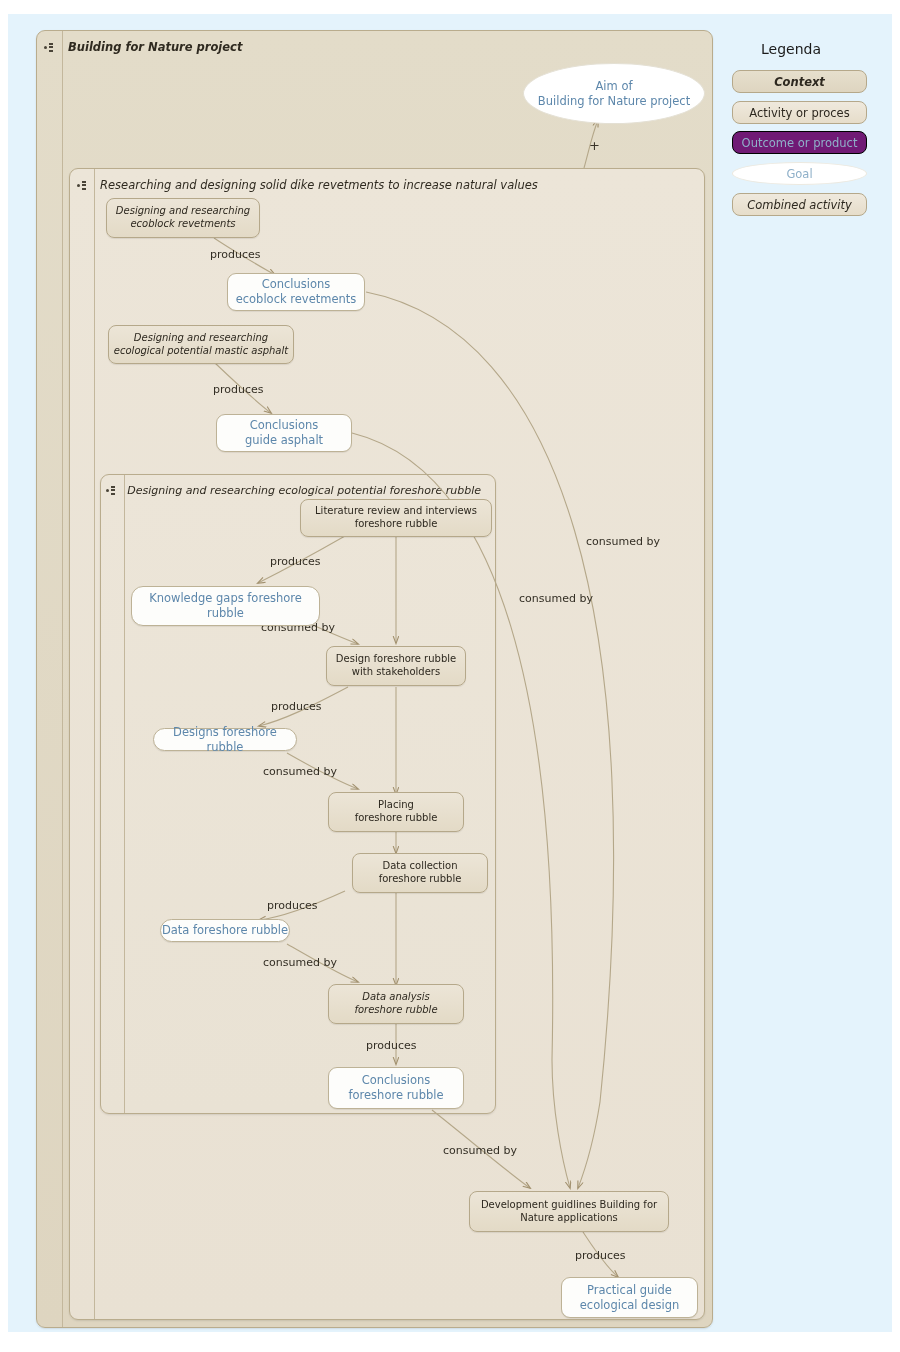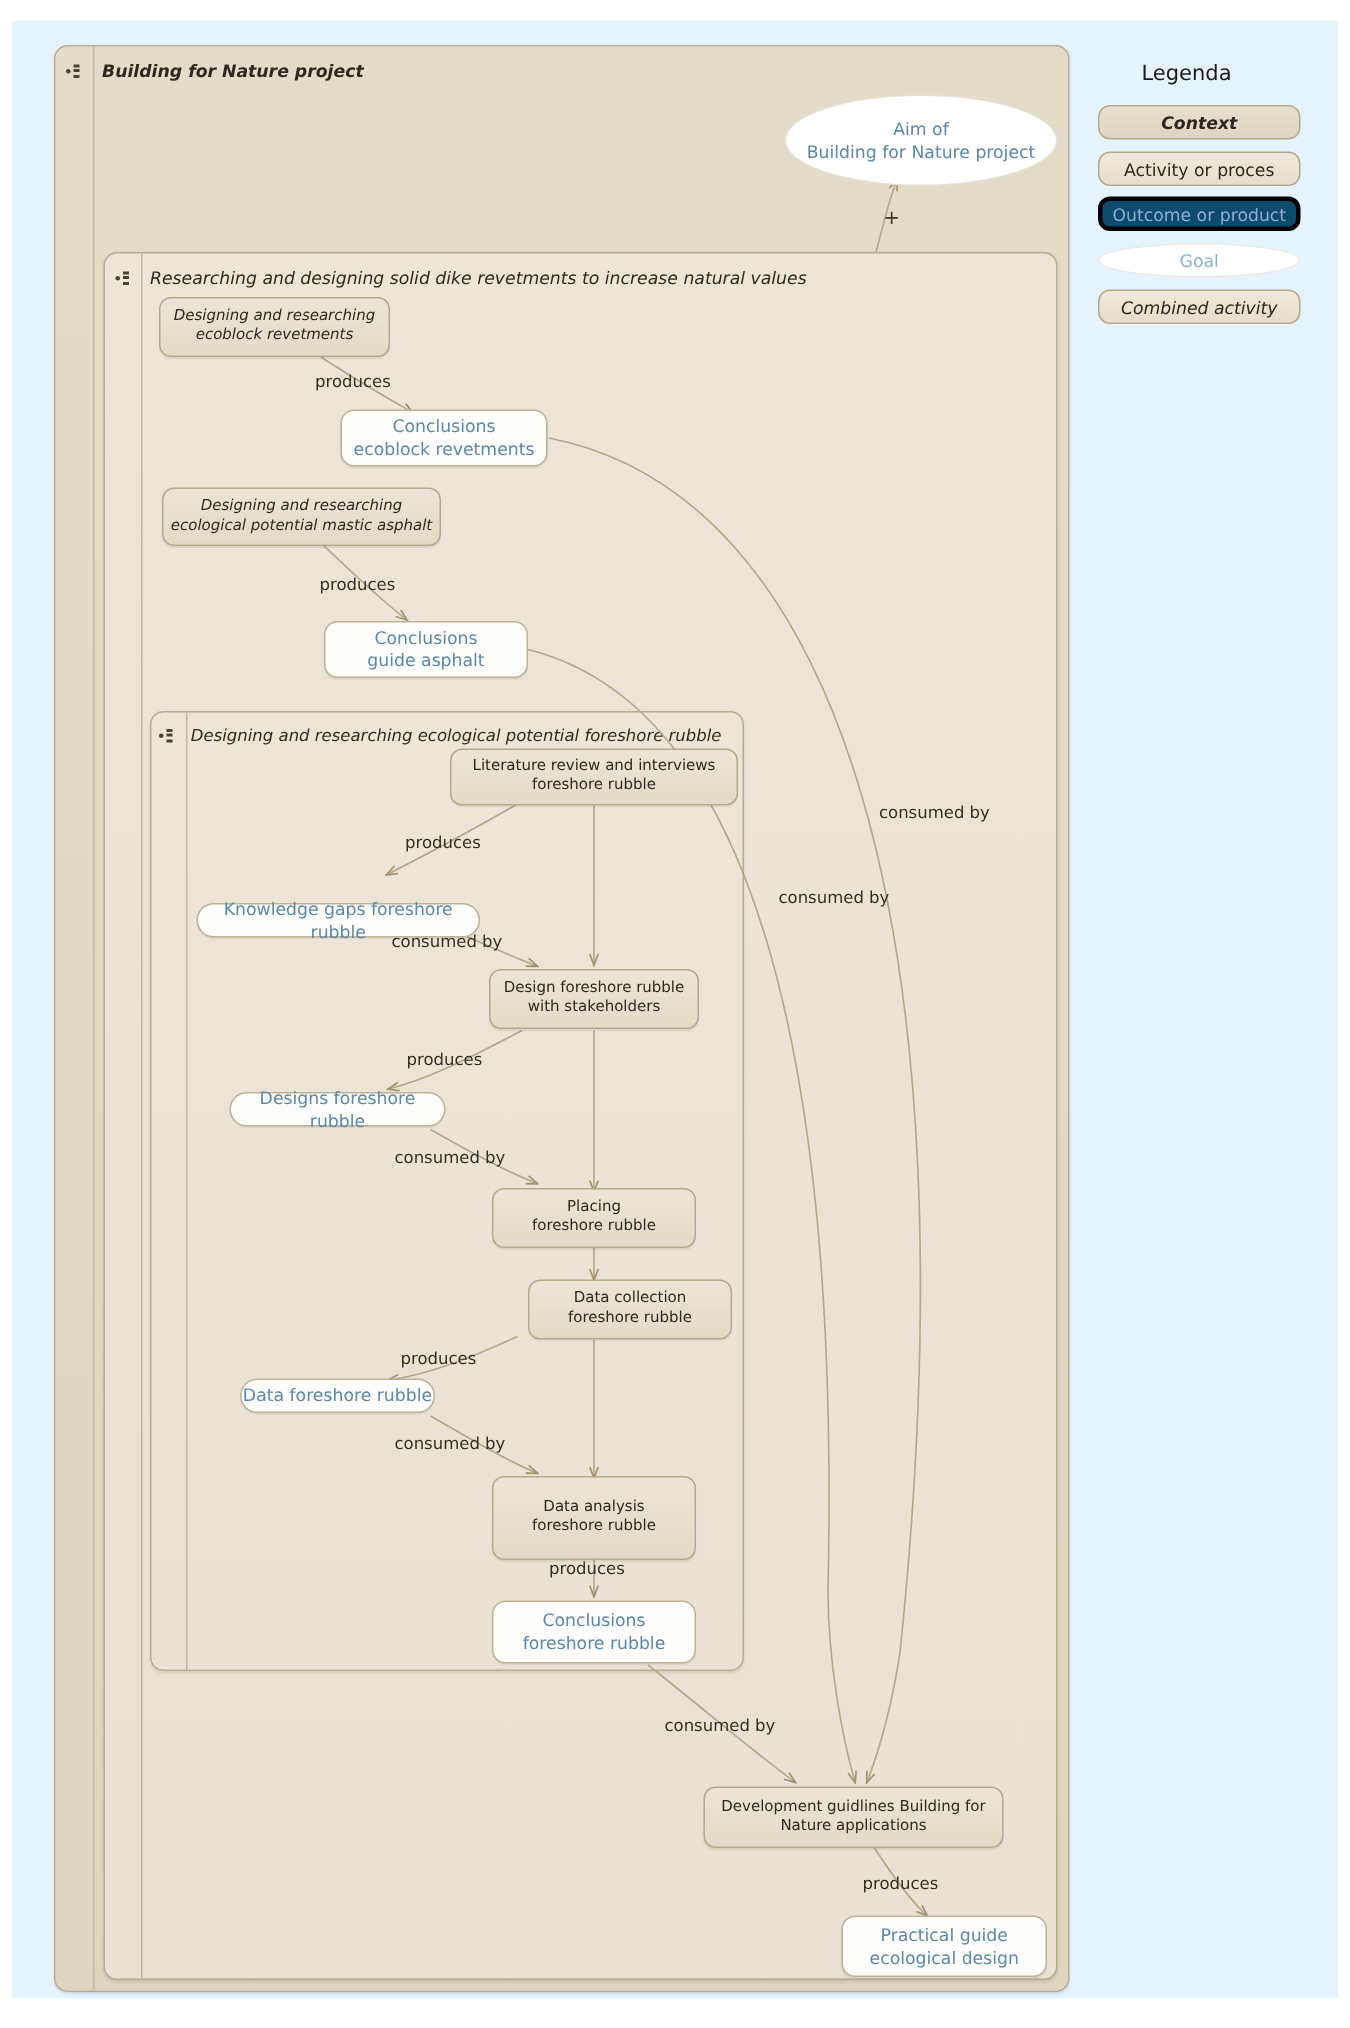--- a/index.html
+++ b/index.html
@@ -48,21 +48,21 @@
 
   
   .legend-title{position:absolute;font-size:14px;color:#1b1b1b;}
   .lg{position:absolute;box-sizing:border-box;display:flex;align-items:center;
     justify-content:center;text-align:center;font-size:11.5px;}
   .lg.ctx{border:1px solid #b5a88a;border-radius:8px;
     background:linear-gradient(180deg,#e6dfcd 0%,#ded5c0 100%);
     color:#2d281f;font-weight:bold;font-style:italic;}
   .lg.act{border:1px solid #b5a88a;border-radius:8px;
     background:linear-gradient(180deg,#efe9dd 0%,#e6ddca 100%);color:#2d281f;}
-  .lg.out{border:3px solid #000000;border-radius:8px;background:#0c4a6e;color:#8fb0c9;}
+  .lg.out{border:1px solid #000000;border-radius:8px;background:#701a75;color:#8fb0c9;}
   .lg.goal{border:1px solid #ece9e0;border-radius:50%;background:#ffffff;color:#8fb0c9;}
   .lg.comb{border:1px solid #b5a88a;border-radius:8px;
     background:linear-gradient(180deg,#efe9dd 0%,#e6ddca 100%);color:#2d281f;font-style:italic;}
 
   svg.edges{position:absolute;left:0;top:0;width:900px;height:1352px;pointer-events:none;}
 </style>
 </head>
 <body>
 
 <div id="root">
@@ -198,21 +198,21 @@
   <div class="node outcome" style="left:216px;top:414px;width:136px;height:38px;flex-direction:column;">
     <span>Conclusions</span>
     <span>guide asphalt</span>
   </div>
 
   <div class="node activity plain" style="left:300px;top:499px;width:192px;height:38px;flex-direction:column;">
     <span>Literature review and interviews</span>
     <span>foreshore rubble</span>
   </div>
 
-  <div class="node outcome pill" style="left:131px;top:586px;width:189px;height:23px;margin-top:16px;">
+  <div class="node outcome pill" style="left:131px;top:586px;width:189px;height:40px;">
     <span>Knowledge gaps foreshore rubble</span>
   </div>
 
   <div class="node activity plain" style="left:326px;top:646px;width:140px;height:40px;flex-direction:column;">
     <span>Design foreshore rubble</span>
     <span>with stakeholders</span>
   </div>
 
   <div class="node outcome pill" style="left:153px;top:728px;width:144px;height:23px;">
     <span>Designs foreshore rubble</span>
@@ -225,21 +225,21 @@
 
   <div class="node activity plain" style="left:328px;top:853px;width:136px;height:40px;flex-direction:column;margin-left:24px;">
     <span>Data collection</span>
     <span>foreshore rubble</span>
   </div>
 
   <div class="node outcome pill" style="left:160px;top:919px;width:130px;height:23px;">
     <span>Data foreshore rubble</span>
   </div>
 
-  <div class="node activity plain" style="left:328px;top:984px;width:136px;height:56px;flex-direction:column;">
+  <div class="node activity plain" style="left:328px;top:984px;width:136px;height:40px;flex-direction:column;font-style:italic;">
     <span>Data analysis</span>
     <span>foreshore rubble</span>
   </div>
 
   <div class="node outcome" style="left:328px;top:1067px;width:136px;height:42px;flex-direction:column;">
     <span>Conclusions</span>
     <span>foreshore rubble</span>
   </div>
 
   <div class="node activity plain" style="left:469px;top:1191px;width:200px;height:41px;flex-direction:column;">

